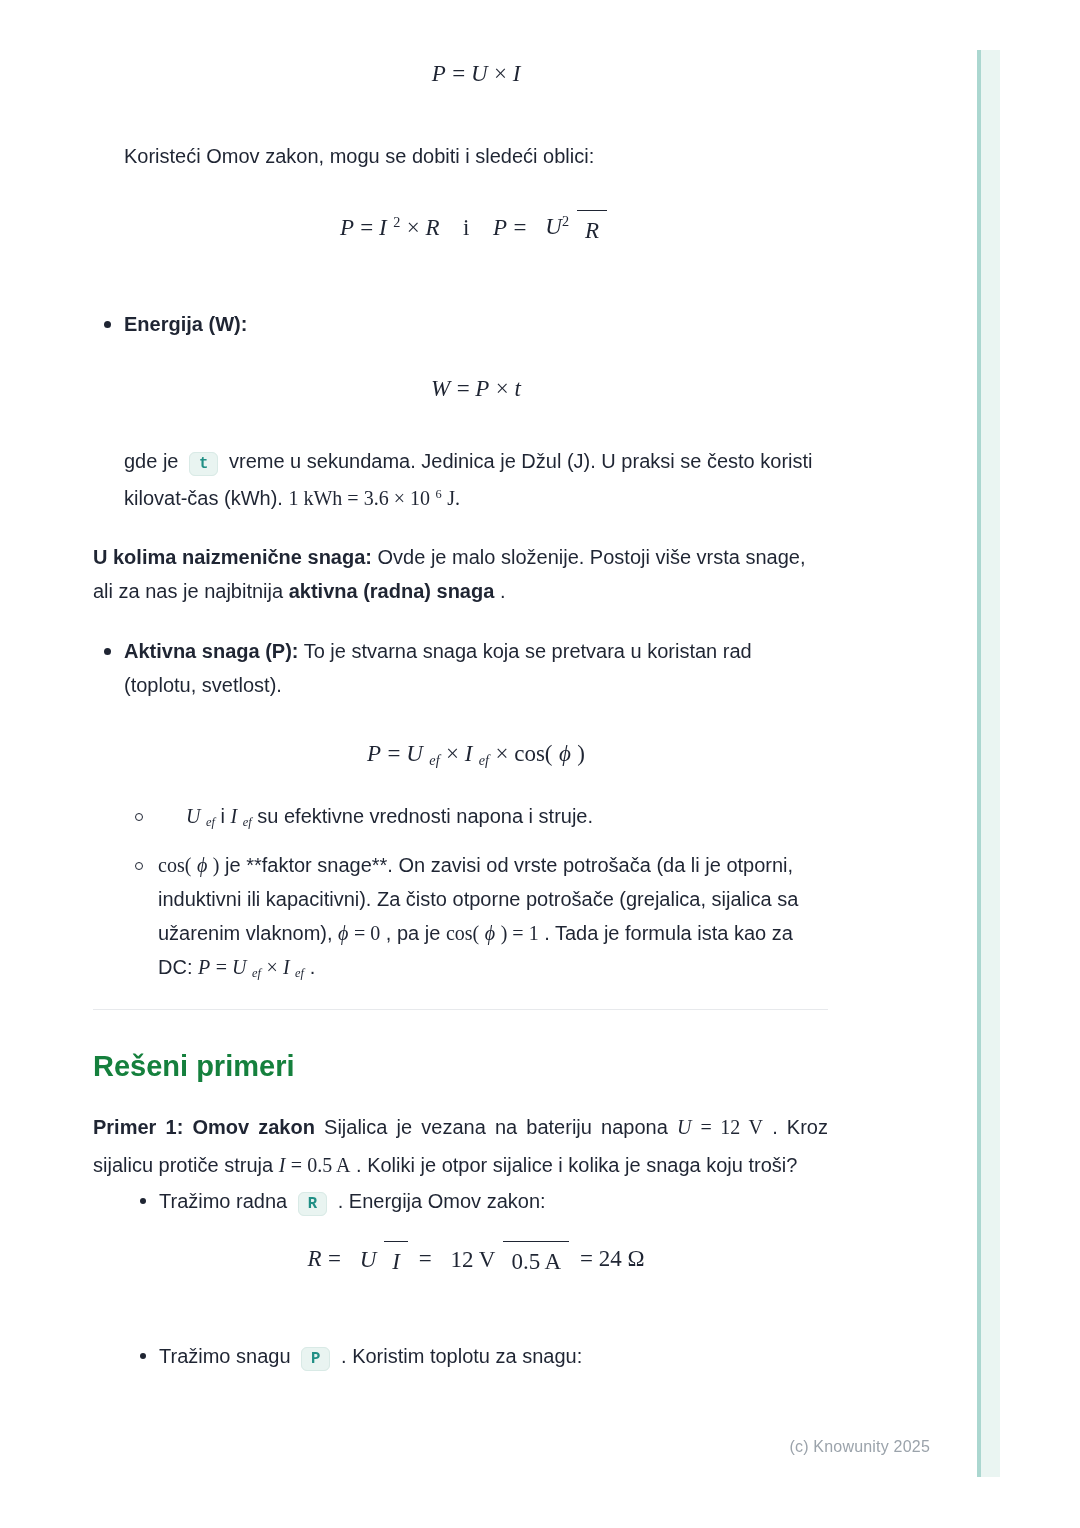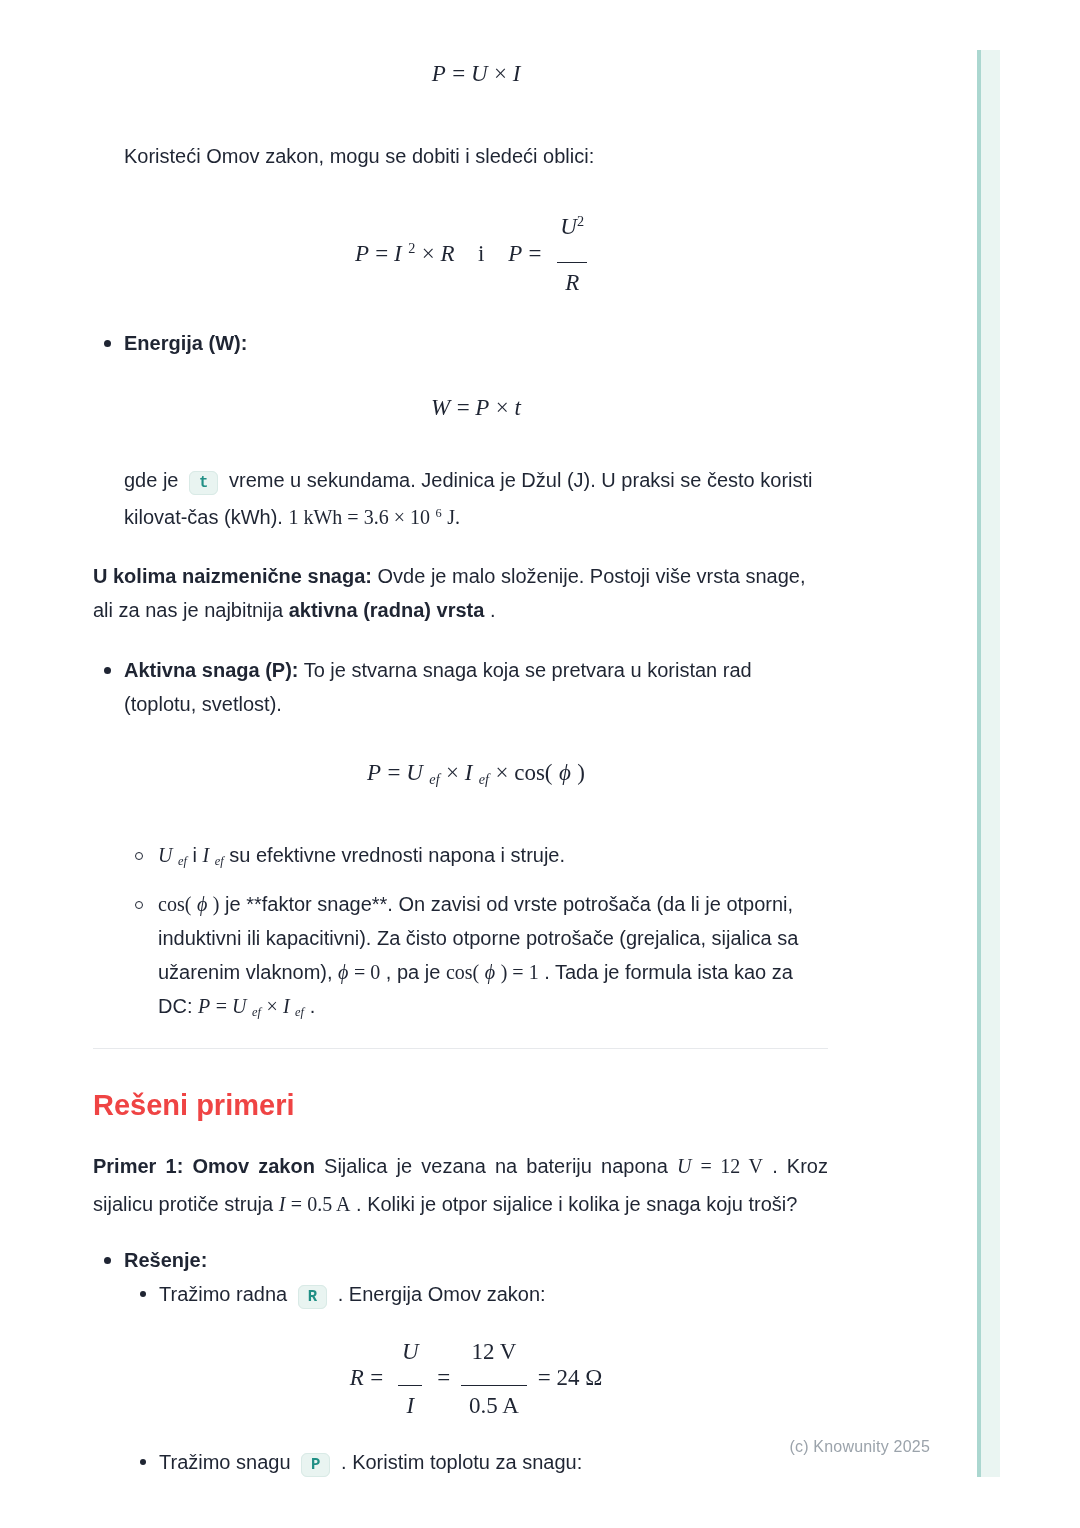--- a/index.html
+++ b/index.html
@@ -49,25 +49,24 @@
     color:#208f85;
     background:#e9f4f1;
     border:1px solid #d9eae6;
     border-radius:6px;
     padding:2px 9px;
     margin:0 5px;
     white-space:nowrap;
   }
   .frac{
     display:inline-flex;
-    flex-direction:column;
+    flex-direction:row;
     align-items:center;
     vertical-align:middle;
     margin:0 5px;
-    gap:14px;
   }
   .fnum{display:block;padding:0 8px 2px 8px;}
   .fden{display:block;border-top:1.5px solid #1f2533;padding:2px 8px 0 8px;}
   
   .li{display:flex;font-size:20px;line-height:34px;}
   .marker{
     flex:0 0 auto;
     width:7px;height:7px;border-radius:50%;
     background:#1f2533;
     margin-top:14px;
@@ -76,41 +75,41 @@
   .li.l2{margin-left:42px;}
   .li.l2 .marker{margin-right:15px;}
   .li.l2 .marker.circle{background:#ffffff;border:1.6px solid #1f2533;width:6px;height:6px;}
   .li.l2b{margin-left:47px;}
   .li.l2b .marker{width:6px;height:6px;margin-right:13px;}
   .li-body{flex:1 1 auto;}
   
   .rule{border:none;border-top:1px solid #e7e9ec;margin:0;}
   .h2{
     font-size:29px;font-weight:700;
-    color:#ef4444;
+    color:#15803d;
     margin:0;line-height:40px;
   }
   .footer{
     position:absolute;
     top:1438px;right:70px;
     font-size:16px;
     color:#9ba3ab;
     letter-spacing:0.2px;
   }
   
   .mt-f1{margin-top:56px;}
   .mt-p1{margin-top:48px;}
   .mt-f2{margin-top:36px;min-height:72px;}
   .mt-li-energija{margin-top:26px;}
   .mt-f3{margin-top:30px;}
   .mt-gde{margin-top:38px;}
   .mt-ac{margin-top:22px;}
   .mt-aktivna{margin-top:26px;}
   .mt-f4{margin-top:34px;}
-  .mt-sub1{margin-top:46px;}
+  .mt-sub1{margin-top:26px;gap:28px;}
   .mt-sub2{margin-top:12px;}
   .mt-rule{margin-top:22px;}
   .mt-h2{margin-top:36px;}
   .mt-primer{margin-top:22px;}
   .mt-resenje{margin-top:20px;}
   .mt-f5{margin-top:20px;min-height:76px;}
   .mt-snagu{margin-top:22px;}
 </style>
 </head>
 <body>
@@ -132,21 +131,21 @@
 
     <div class="li l1 mt-li-energija">
       <span class="marker"></span>
       <div class="li-body"><span class="sg-b">Energija (W):</span> </div>
     </div>
 
     <div class="math-block indent-1 mt-f3"><span class="sg-v">W</span> <span class="sg-m"> = </span> <span class="sg-v">P</span> <span class="sg-m"> × </span> <span class="sg-v">t</span> </div>
 
     <p class="para indent-1 mt-gde"><span class="sg-t">gde je</span> <span class="sg-c">t</span> <span class="sg-t">vreme u sekundama. Jedinica je Džul (J). U praksi se često koristi kilovat-čas (kWh). </span> <span class="sg-m">1 kWh = 3.6 × 10</span> <span class="sg-sup">6</span> <span class="sg-m"> J.</span> </p>
 
-    <p class="para mt-ac"><span class="sg-b">U kolima naizmenične snaga:</span> <span class="sg-t"> Ovde je malo složenije. Postoji više vrsta snage, ali za nas je najbitnija </span> <span class="sg-b">aktivna (radna) vrsta</span> <span class="sg-t">.</span> </p>
+    <p class="para mt-ac"><span class="sg-b">U kolima naizmenične snaga:</span> <span class="sg-t"> Ovde je malo složenije. Postoji više vrsta snage, ali za nas je najbitnija </span> <span class="sg-b">aktivna (radna) snaga</span> <span class="sg-t">.</span> </p>
 
     <div class="li l1 mt-aktivna">
       <span class="marker"></span>
       <div class="li-body"><span class="sg-b">Aktivna snaga (P):</span> <span class="sg-t"> To je stvarna snaga koja se pretvara u koristan rad (toplotu, svetlost).</span> </div>
     </div>
 
     <div class="math-block indent-1 mt-f4"><span class="sg-v">P</span> <span class="sg-m"> = </span> <span class="sg-v">U</span> <span class="sg-sub">ef</span> <span class="sg-m"> × </span> <span class="sg-v">I</span> <span class="sg-sub">ef</span> <span class="sg-m"> × cos(</span> <span class="sg-v">ϕ</span> <span class="sg-m">)</span> </div>
 
     <div class="li l2 mt-sub1">
       <span class="marker circle"></span>
@@ -157,24 +156,20 @@
       <span class="marker circle"></span>
       <div class="li-body"><span class="sg-m">cos(</span> <span class="sg-v">ϕ</span> <span class="sg-m">)</span> <span class="sg-t"> je **faktor snage**. On zavisi od vrste potrošača (da li je otporni, induktivni ili kapacitivni). Za čisto otporne potrošače (grejalica, sijalica sa užarenim vlaknom), </span> <span class="sg-v">ϕ</span> <span class="sg-m"> = 0</span> <span class="sg-t">, pa je </span> <span class="sg-m">cos(</span> <span class="sg-v">ϕ</span> <span class="sg-m">) = 1</span> <span class="sg-t">. Tada je formula ista kao za DC: </span> <span class="sg-v">P</span> <span class="sg-m"> = </span> <span class="sg-v">U</span> <span class="sg-sub">ef</span> <span class="sg-m"> × </span> <span class="sg-v">I</span> <span class="sg-sub">ef</span> <span class="sg-t">.</span> </div>
     </div>
 
     <hr class="rule mt-rule">
 
     <h2 class="h2 mt-h2">Rešeni primeri</h2>
 
     <p class="para justify mt-primer"><span class="sg-b">Primer 1: Omov zakon</span> <span class="sg-t"> Sijalica je vezana na bateriju napona </span> <span class="sg-v">U</span> <span class="sg-m"> = 12 V</span> <span class="sg-t">. Kroz sijalicu protiče struja </span> <span class="sg-v">I</span> <span class="sg-m"> = 0.5 A</span> <span class="sg-t">. Koliki je otpor sijalice i kolika je snaga koju troši?</span> </p>
 
-    <div class="li l1 mt-resenje">
-      <span class="marker"></span>
-      <div class="li-body"><span class="sg-b">Rešenje:</span> </div>
-    </div>
 
     <div class="li l2b">
       <span class="marker"></span>
       <div class="li-body"><span class="sg-t">Tražimo radna</span> <span class="sg-c">R</span> <span class="sg-t">. Energija Omov zakon:</span> </div>
     </div>
 
     <div class="math-block indent-1 mt-f5"><span class="sg-v">R</span> <span class="sg-m"> = </span> <span class="frac">
           <span class="fnum"><span class="sg-v">U</span></span>
           <span class="fden"><span class="sg-v">I</span></span>
         </span><span class="sg-m"> = </span> <span class="frac">

